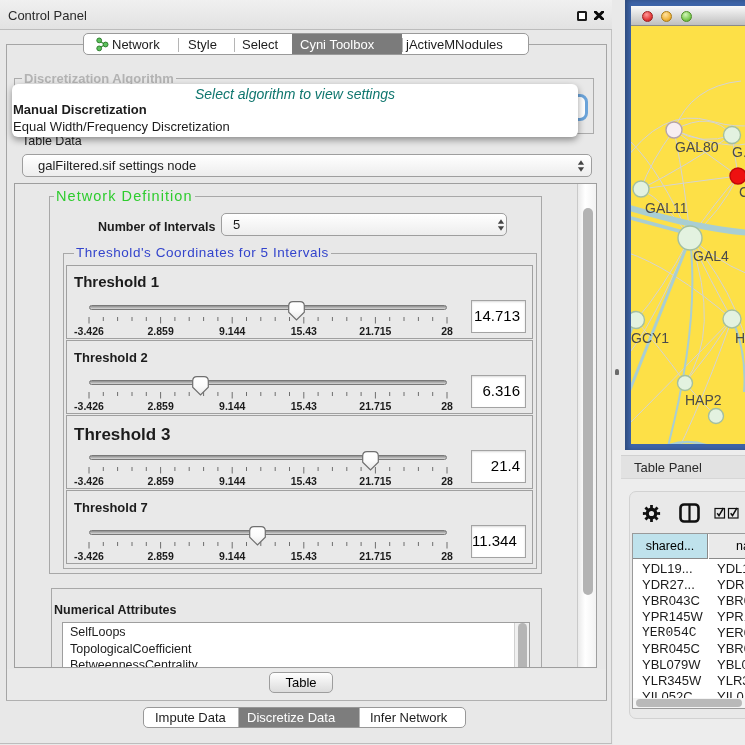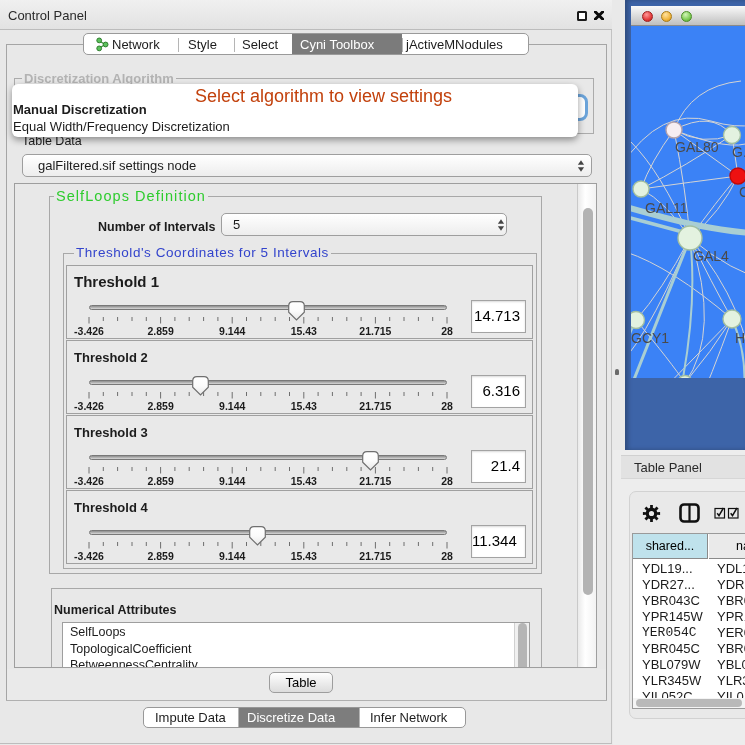--- a/index.html
+++ b/index.html
@@ -60,21 +60,21 @@
     </svg>
 
     <div class="abs" style="left:14px;top:183px;width:583px;height:485px;border:1px solid #9e9e9e;background:#e8e8e8;"></div>
 
     <div class="abs" style="left:577px;top:184px;width:19px;height:483px;background:linear-gradient(90deg,#eaeaea,#ffffff 40%,#f2f2f2);border-left:1px solid #c9c9c9;"></div>
     <div class="abs" style="left:583px;top:208px;width:10px;height:387px;background:#b3b3b3;border-radius:5px;"></div>
 
     <div class="abs" id="viewport" style="left:15px;top:184px;width:562px;height:483px;overflow:hidden;">
 
       <div class="abs" style="left:34px;top:12px;width:493px;height:378px;border:1px solid #a8a8a8;"></div>
-      <div class="txt" style="left:39px;top:4px;font-size:14.5px;letter-spacing:1.05px;color:#2ecc2e;background:#e8e8e8;padding:0 2px;">SelfLoops Definition</div>
+      <div class="txt" style="left:39px;top:4px;font-size:14.5px;letter-spacing:1.05px;color:#2ecc2e;background:#e8e8e8;padding:0 2px;">Network Definition</div>
 
       <div class="txt b" style="left:83px;top:36px;font-size:12.5px;">Number of Intervals</div>
       <div class="abs" style="left:206px;top:29px;width:286px;height:23px;border:1px solid #9e9e9e;border-radius:5px;background:linear-gradient(#ffffff,#ededed);"></div>
       <div class="txt" style="left:218px;top:33px;font-size:13px;">5</div>
       <svg class="abs" style="left:482px;top:35px;" width="8" height="12" viewBox="0 0 9 13">
         <path d="M4.5 0 L8 5 L1 5 Z" fill="#444"></path>
           <path d="M4.5 13 L8 8 L1 8 Z" fill="#444"></path>
       </svg>
 
       <div class="abs" style="left:48px;top:69px;width:474px;height:316px;border:1px solid #a8a8a8;"></div>
@@ -170,21 +170,21 @@
 <defs>
             <linearGradient id="kg1" x1="0" y1="0" x2="0" y2="1">
               <stop offset="0" stop-color="#ffffff"></stop>
               <stop offset="0.5" stop-color="#fbfbfb"></stop>
               <stop offset="1" stop-color="#e8e8e8"></stop>
             </linearGradient>
           </defs>
         </svg>
       <div class="abs" style="left:456px;top:191px;width:55px;height:33px;background:#fff;border:1px solid #a3a3a3;box-shadow:inset 0 1px 2px rgba(0,0,0,0.15);font-size:15px;line-height:30px;text-align:right;padding-right:5px;">6.316</div>
       <div class="abs" style="left:51px;top:231px;width:467px;height:74px;border:1px solid #a0a0a0;background:#e9e9e9;"></div>
-      <div class="txt b" style="left:59px;top:241px;font-size:13px;">Threshold 3</div>
+      <div class="txt b" style="left:59px;top:241px;font-size:17px;">Threshold 3</div>
       <div class="abs" style="left:74px;top:270.5px;width:358px;height:5px;border:1px solid #787878;border-radius:2.5px;background:linear-gradient(#8d8d8d,#d8d8d8);"></div>
       <svg class="abs" style="left:0;top:282.5px;" width="520" height="8" viewBox="0 0 520 8">
           <line x1="74.0" y1="0" x2="74.0" y2="6.5" stroke="#6e6e6e" stroke-width="1"></line>
           <line x1="88.3" y1="0" x2="88.3" y2="4" stroke="#6e6e6e" stroke-width="1"></line>
           <line x1="102.6" y1="0" x2="102.6" y2="4" stroke="#6e6e6e" stroke-width="1"></line>
           <line x1="117.0" y1="0" x2="117.0" y2="4" stroke="#6e6e6e" stroke-width="1"></line>
           <line x1="131.3" y1="0" x2="131.3" y2="4" stroke="#6e6e6e" stroke-width="1"></line>
           <line x1="145.6" y1="0" x2="145.6" y2="6.5" stroke="#6e6e6e" stroke-width="1"></line>
           <line x1="159.9" y1="0" x2="159.9" y2="4" stroke="#6e6e6e" stroke-width="1"></line>
           <line x1="174.2" y1="0" x2="174.2" y2="4" stroke="#6e6e6e" stroke-width="1"></line>
@@ -218,21 +218,21 @@
 <defs>
             <linearGradient id="kg2" x1="0" y1="0" x2="0" y2="1">
               <stop offset="0" stop-color="#ffffff"></stop>
               <stop offset="0.5" stop-color="#fbfbfb"></stop>
               <stop offset="1" stop-color="#e8e8e8"></stop>
             </linearGradient>
           </defs>
         </svg>
       <div class="abs" style="left:456px;top:266px;width:55px;height:33px;background:#fff;border:1px solid #a3a3a3;box-shadow:inset 0 1px 2px rgba(0,0,0,0.15);font-size:15px;line-height:30px;text-align:right;padding-right:5px;">21.4</div>
       <div class="abs" style="left:51px;top:306px;width:467px;height:74px;border:1px solid #a0a0a0;background:#e9e9e9;"></div>
-      <div class="txt b" style="left:59px;top:316px;font-size:13px;">Threshold 4</div>
+      <div class="txt b" style="left:59px;top:316px;font-size:13px;">Threshold 7</div>
       <div class="abs" style="left:74px;top:345.5px;width:358px;height:5px;border:1px solid #787878;border-radius:2.5px;background:linear-gradient(#8d8d8d,#d8d8d8);"></div>
       <svg class="abs" style="left:0;top:357.5px;" width="520" height="8" viewBox="0 0 520 8">
           <line x1="74.0" y1="0" x2="74.0" y2="6.5" stroke="#6e6e6e" stroke-width="1"></line>
           <line x1="88.3" y1="0" x2="88.3" y2="4" stroke="#6e6e6e" stroke-width="1"></line>
           <line x1="102.6" y1="0" x2="102.6" y2="4" stroke="#6e6e6e" stroke-width="1"></line>
           <line x1="117.0" y1="0" x2="117.0" y2="4" stroke="#6e6e6e" stroke-width="1"></line>
           <line x1="131.3" y1="0" x2="131.3" y2="4" stroke="#6e6e6e" stroke-width="1"></line>
           <line x1="145.6" y1="0" x2="145.6" y2="6.5" stroke="#6e6e6e" stroke-width="1"></line>
           <line x1="159.9" y1="0" x2="159.9" y2="4" stroke="#6e6e6e" stroke-width="1"></line>
           <line x1="174.2" y1="0" x2="174.2" y2="4" stroke="#6e6e6e" stroke-width="1"></line>
@@ -291,33 +291,33 @@
       <div class="abs" style="left:94px;top:0;width:121px;height:21px;background:#7d7d7d;"></div>
       <div class="abs" style="left:94px;top:0;width:1px;height:21px;background:#b5b5b5;"></div>
       <div class="abs" style="left:215px;top:0;width:1px;height:21px;background:#b5b5b5;"></div>
     </div>
     <div class="txt" style="left:155px;top:710px;font-size:13px;">Impute Data</div>
     <div class="txt" style="left:247px;top:710px;font-size:13px;color:#fff;">Discretize Data</div>
     <div class="txt" style="left:370px;top:710px;font-size:13px;">Infer Network</div>
   </div>
 
   <div class="abs" style="left:12px;top:84px;width:566px;height:53px;background:#fff;border-radius:6px;box-shadow:0 3px 7px rgba(0,0,0,0.4);"></div>
-  <div class="txt" style="left:195px;top:86px;font-size:18px;color:#c2410c;">Select algorithm to view settings</div>
+  <div class="txt" style="left:195px;top:86px;font-size:14px;color:#0f766e;font-style:italic;">Select algorithm to view settings</div>
   <div class="txt b" style="left:13px;top:102px;font-size:13px;">Manual Discretization</div>
   <div class="txt" style="left:13px;top:119px;font-size:13px;">Equal Width/Frequency Discretization</div>
 
   <div class="abs" style="left:614.5px;top:369px;width:4px;height:6px;background:#6a6a6a;border-radius:2px 2px 1px 1px;"></div>
 
   <div class="abs" style="left:625px;top:0;width:120px;height:450px;background:#3d64a8;box-shadow:inset 3px 0 4px rgba(0,0,0,0.25);"></div>
   <div class="abs" style="left:631px;top:6px;width:114px;height:20px;background:linear-gradient(#fafafa,#bfbfbf);border-bottom:1px solid #8a8a8a;"></div>
   <div class="abs" style="left:641.5px;top:10.5px;width:11px;height:11px;border-radius:50%;background:radial-gradient(circle at 40% 30%, #ff9898, #e33c3c 60%, #b01212);border:0.5px solid #9c2020;"></div>
   <div class="abs" style="left:661px;top:10.5px;width:11px;height:11px;border-radius:50%;background:radial-gradient(circle at 40% 30%, #ffe2a0, #f0b53e 60%, #c78a10);border:0.5px solid #a87b18;"></div>
   <div class="abs" style="left:681px;top:10.5px;width:11px;height:11px;border-radius:50%;background:radial-gradient(circle at 40% 30%, #d2f5b8, #7ecb54 60%, #4f9c2a);border:0.5px solid #4c8c28;"></div>
 
-  <div class="abs" style="left:631px;top:26px;width:114px;height:352px;background:#3b82f6;overflow:hidden;text-align:right;">
+  <div class="abs" style="left:631px;top:26px;width:114px;height:418px;background:#fde047;overflow:hidden;text-align:right;">
     <svg width="114" height="418" viewBox="0 0 114 418">
 
 <g stroke="#d4d4d4" stroke-width="1" fill="none">
   <path d="M-10 140 Q 30 80 80 95 T 150 80"></path>
   <path d="M43 104 Q 60 60 110 55"></path>
   <path d="M43 104 Q 80 84 101 109"></path>
   <path d="M43 104 Q 72 120 101 109"></path>
   <path d="M43 104 L 107 150"></path>
   <path d="M43 104 Q 20 135 10 163"></path>
   <path d="M43 104 Q 55 165 59 212"></path>

